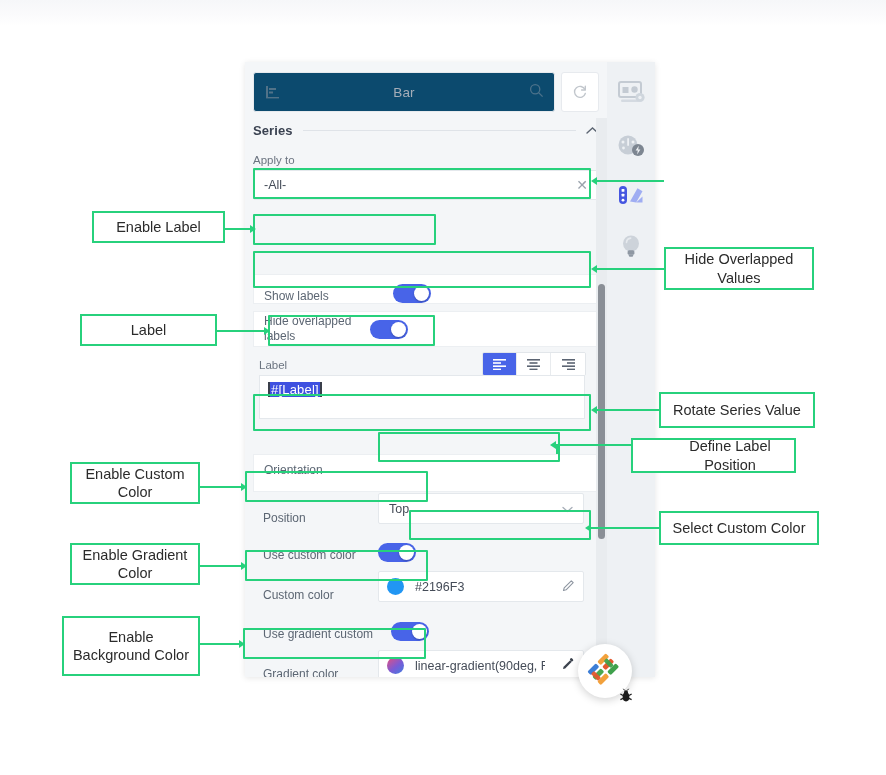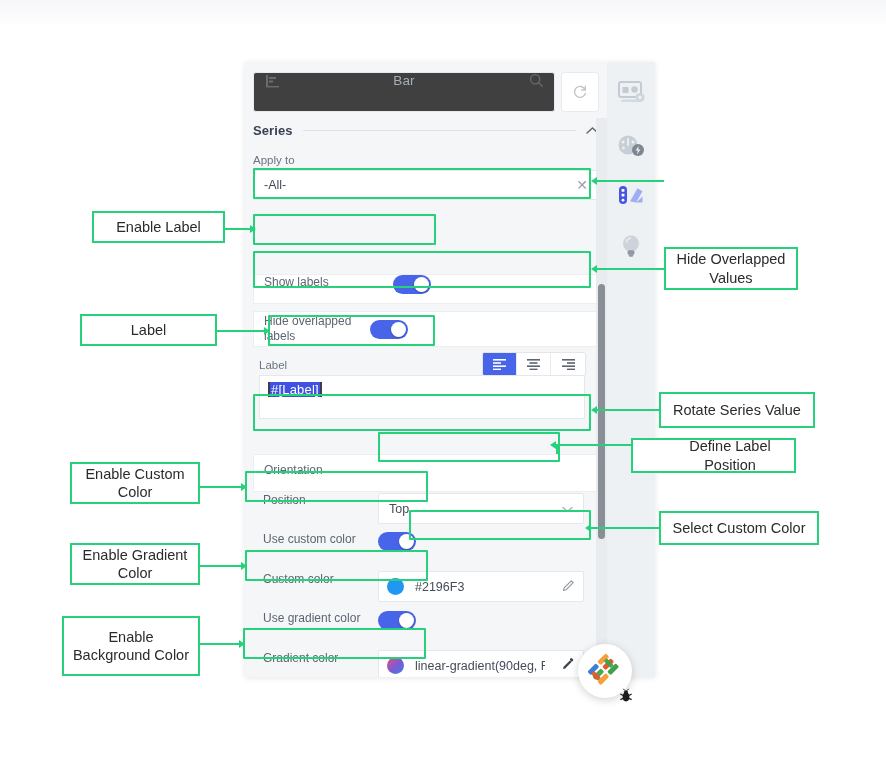--- a/index.html
+++ b/index.html
@@ -36,22 +36,22 @@
     overflow: hidden;
   }
 
   
   .search-row {
     position: absolute; left: 8px; top: 10px;
     width: 346px; height: 40px;
     display: flex; align-items: stretch;
   }
   .search-box {
-    flex: 1; background: #404040; border: 1px solid #e7eaee; border-radius: 3px;
-    display: flex; align-items: flex-start; padding: 0 10px;
+    flex: 1; background: #0c4a6e; border: 1px solid #e7eaee; border-radius: 3px;
+    display: flex; align-items: center; padding: 0 10px;
     position: relative;
   }
   .search-box .chart-ico { width: 18px; height: 16px; opacity: .55; }
   .search-box .term {
     position: absolute; left: 0; right: 0; text-align: center;
     font-size: 13.5px; color: #a5adb8; letter-spacing: .2px;
   }
   .search-box .mag { margin-left: auto; opacity: .45; }
   .refresh-btn {
     width: 38px; margin-left: 6px; background: #fff;
@@ -73,21 +73,21 @@
     position: absolute; font-size: 11.5px; color: #6b7480;
   }
 
   .field {
     position: absolute; background: #fff; border: 1px solid #e4e8ec;
     border-radius: 2px; display: flex; align-items: center;
     font-size: 12.5px; color: #454c58; padding: 0 10px;
   }
 
   .row-line {
-    position: absolute; display: flex; align-items: flex-start;
+    position: absolute; display: flex; align-items: flex-end;
     font-size: 12px; color: #5c6673;
   }
 
   
   .toggle {
     width: 38px; height: 19px; border-radius: 10px; position: relative;
     background: #4864e8;
   }
   .toggle .knob {
     position: absolute; top: 2px; left: 21px; width: 15px; height: 15px;
@@ -314,21 +314,21 @@
         <span class="swatch solid"></span>
         <span style="margin-left:11px;">#2196F3</span>
         <span style="margin-left:auto;">
           <svg width="13" height="13" viewBox="0 0 13 13">
               <path d="M1.5 11.5 L2.2 8.9 L9.3 1.8 L11.2 3.7 L4.1 10.8 Z" fill="none" stroke="#8e96a1" stroke-width="1.1" stroke-linejoin="round"></path>
             </svg>
         </span>
       </div>
 
       <div class="row-line" style="left:8px; top:549px; width:346px; height:30px; padding:0 10px;">
-        <span>Use gradient color</span>
+        <span>Use gradient custom</span>
         <span class="toggle" style="margin-left:18px;">
             <span class="knob"></span>
           </span>
       </div>
 
       <div class="row-line" style="left:8px; top:589px; width:346px; height:30px; padding:0 10px;">
         <span>Gradient color</span>
       </div>
       <div class="field" style="left:133px; top:588px; width:206px; height:31px; padding:0 8px;">
         <span class="swatch grad"></span>
@@ -425,21 +425,21 @@
 
   <div class="anno" style="left:62px; top:616px; width:138px; height:60px;">
     <span>Enable Background Color</span>
   </div>
   <div class="lead" style="left:200px; top:643px; width:40px; height:2px;"></div>
   <div class="arrowhead right" style="left:239px; top:640px;"></div>
 
   <div class="lead" style="left:597px; top:180px; width:67px; height:2px;"></div>
   <div class="arrowhead left" style="left:591px; top:177px;"></div>
 
-  <div class="anno" style="left:664px; top:247px; width:134px; height:43px;">
+  <div class="anno" style="left:664px; top:247px; width:150px; height:43px;">
     <span>Hide Overlapped Values</span>
   </div>
   <div class="lead" style="left:597px; top:268px; width:67px; height:2px;"></div>
   <div class="arrowhead left" style="left:591px; top:265px;"></div>
 
   <div class="anno" style="left:659px; top:392px; width:156px; height:36px;">
     <span>Rotate Series Value</span>
   </div>
   <div class="lead" style="left:597px; top:409px; width:62px; height:2px;"></div>
   <div class="arrowhead left" style="left:591px; top:406px;"></div>

